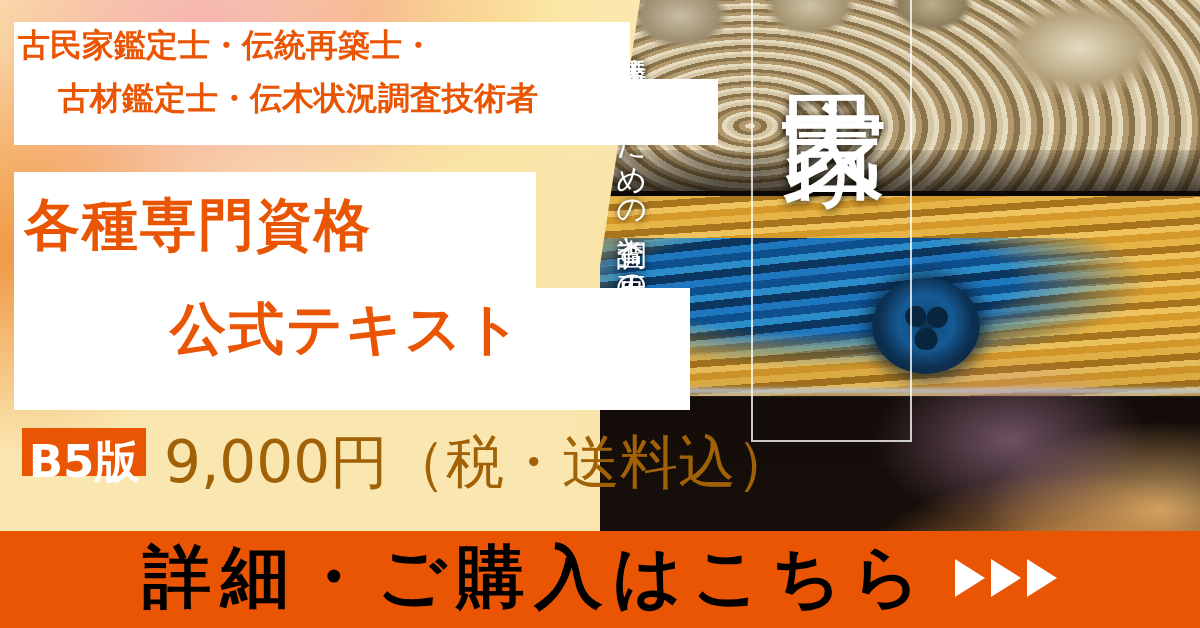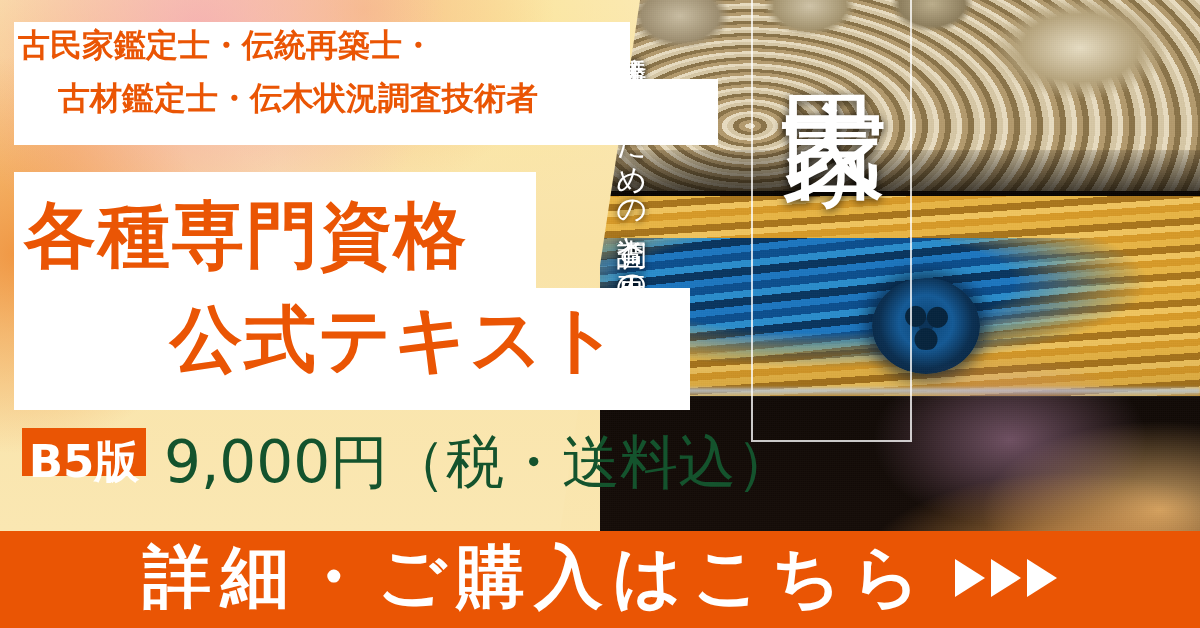--- a/index.html
+++ b/index.html
@@ -150,45 +150,45 @@
   }
   .sub-l1{top:24px;}
   .sub-l2{top:77px;margin-left:40px;}
 
   
   .panel-main{position:absolute;left:14px;top:172px;}
   .panel-main .m1{background:#fff;width:522px;height:116px;}
   .panel-main .m2{background:#fff;width:676px;height:122px;}
   .main-line{
     position:absolute;color:#EA5504;font-weight:700;letter-spacing:2px;
-    font-size:72px;white-space:nowrap;
+    font-size:56px;white-space:nowrap;
     font-family:"DejaVu Sans","Liberation Sans",sans-serif;
   }
   .main-l1{left:24px;top:188px;}
   .main-l2{left:170px;top:292px;}
 
   
   .badge{
     position:absolute;left:22px;top:428px;width:124px;height:48px;background:#EA5504;
     color:#fff;font-weight:700;font-size:45px;line-height:68px;text-align:center;
     font-family:"DejaVu Sans","Liberation Sans",sans-serif;letter-spacing:0px;
   }
   .price{
     position:absolute;left:164px;top:430px;
-    color:#14532d;font-size:58px;line-height:64px;font-weight:400;white-space:nowrap;
+    color:#a16207;font-size:58px;line-height:64px;font-weight:400;white-space:nowrap;
     font-family:"DejaVu Sans","Liberation Sans",sans-serif;
   }
 
   
   .cta{
     position:absolute;left:0;top:531px;width:1200px;height:97px;background:#EA5504;
     display:flex;align-items:center;justify-content:center;gap:24px;
   }
   .cta-text{
-    color:#ffffff;font-weight:700;font-size:68px;letter-spacing:10px;white-space:nowrap;
+    color:#000000;font-weight:700;font-size:68px;letter-spacing:10px;white-space:nowrap;
     font-family:"DejaVu Sans","Liberation Sans",sans-serif;
     transform:translateY(-2px);
     text-align:center;
   }
   .cta-arrows{display:flex;gap:6px;align-items:center;transform:translateY(-2px);}
   .arrow{
     width:0;height:0;border-left:30px solid #fff;
     border-top:19px solid transparent;border-bottom:19px solid transparent;
   }
 </style>

